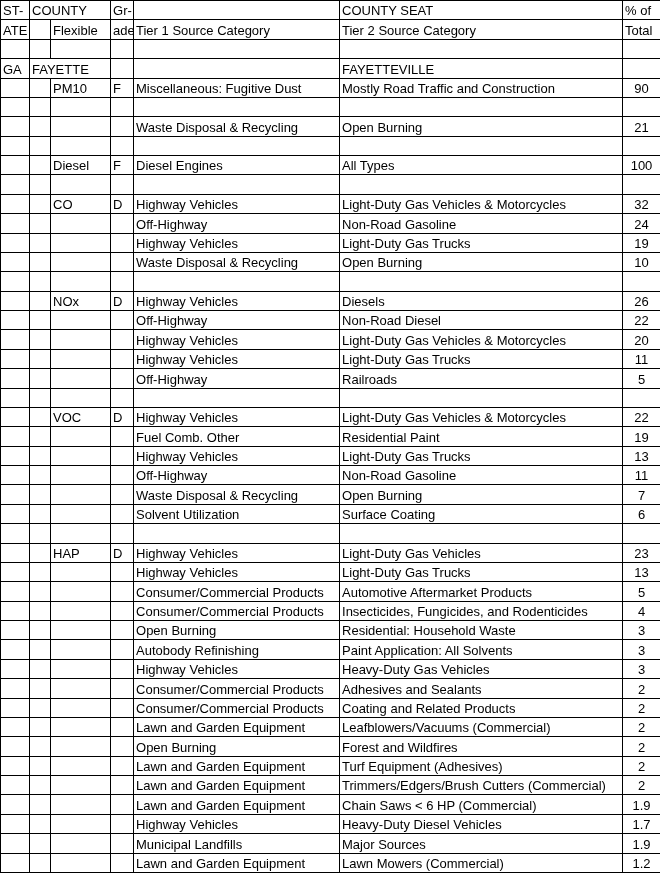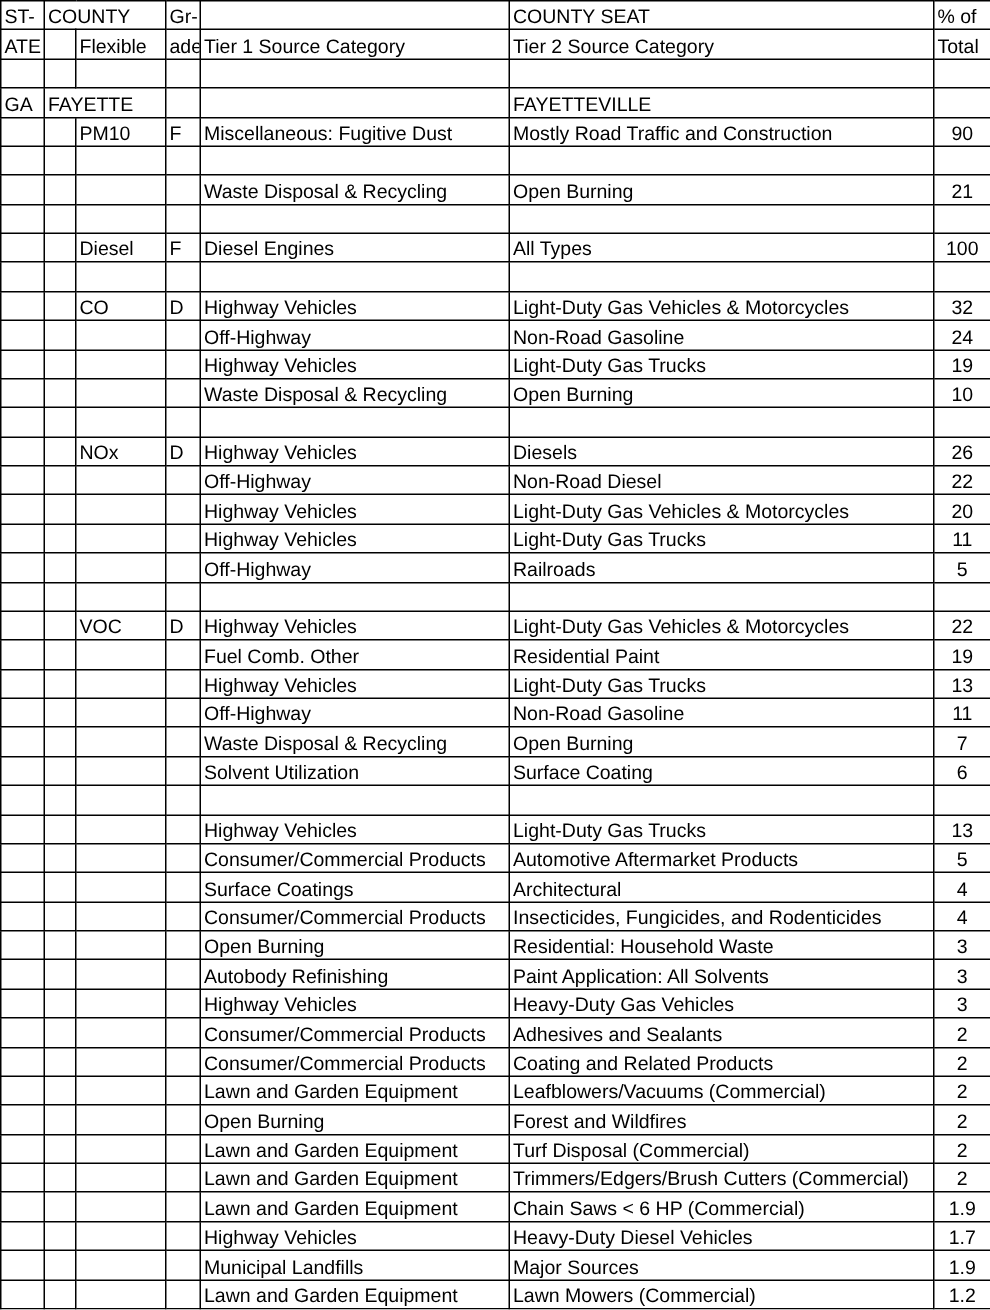--- a/index.html
+++ b/index.html
@@ -300,49 +300,49 @@
           <td></td>
           <td></td>
           <td></td>
           <td></td>
           <td></td>
           <td class="num"></td>
         </tr>
         <tr>
           <td></td>
           <td></td>
+          <td>HAP</td>
+          <td>D</td>
+          <td>Highway Vehicles</td>
+          <td>Light-Duty Gas Vehicles</td>
+          <td class="num">23</td>
+        </tr>
+        <tr>
+          <td></td>
+          <td></td>
           <td></td>
           <td></td>
           <td>Highway Vehicles</td>
           <td>Light-Duty Gas Trucks</td>
           <td class="num">13</td>
         </tr>
         <tr>
           <td></td>
           <td></td>
           <td></td>
           <td></td>
           <td>Consumer/Commercial Products</td>
           <td>Automotive Aftermarket Products</td>
           <td class="num">5</td>
         </tr>
         <tr>
           <td></td>
           <td></td>
           <td></td>
           <td></td>
-          <td>Surface Coatings</td>
-          <td>Architectural</td>
-          <td class="num">4</td>
-        </tr>
-        <tr>
-          <td></td>
-          <td></td>
-          <td></td>
-          <td></td>
           <td>Consumer/Commercial Products</td>
           <td>Insecticides, Fungicides, and Rodenticides</td>
           <td class="num">4</td>
         </tr>
         <tr>
           <td></td>
           <td></td>
           <td></td>
           <td></td>
           <td>Open Burning</td>
@@ -402,21 +402,21 @@
           <td>Open Burning</td>
           <td>Forest and Wildfires</td>
           <td class="num">2</td>
         </tr>
         <tr>
           <td></td>
           <td></td>
           <td></td>
           <td></td>
           <td>Lawn and Garden Equipment</td>
-          <td>Turf Disposal (Commercial)</td>
+          <td>Turf Equipment (Adhesives)</td>
           <td class="num">2</td>
         </tr>
         <tr>
           <td></td>
           <td></td>
           <td></td>
           <td></td>
           <td>Lawn and Garden Equipment</td>
           <td>Trimmers/Edgers/Brush Cutters (Commercial)</td>
           <td class="num">2</td>

